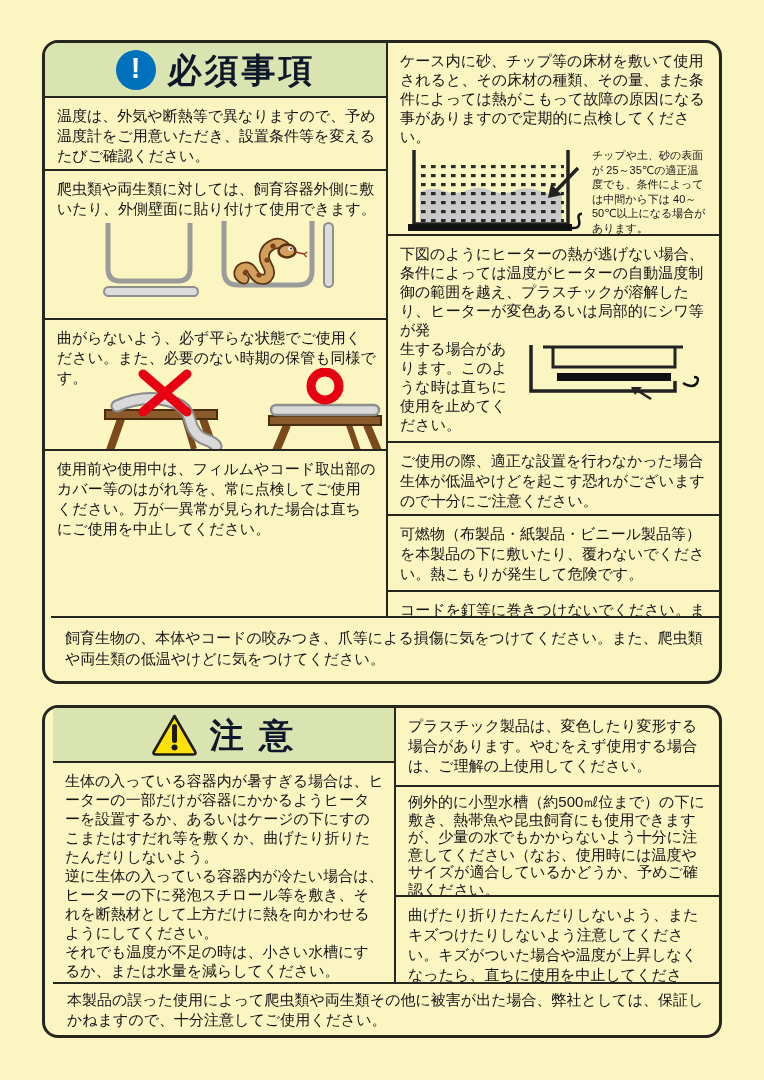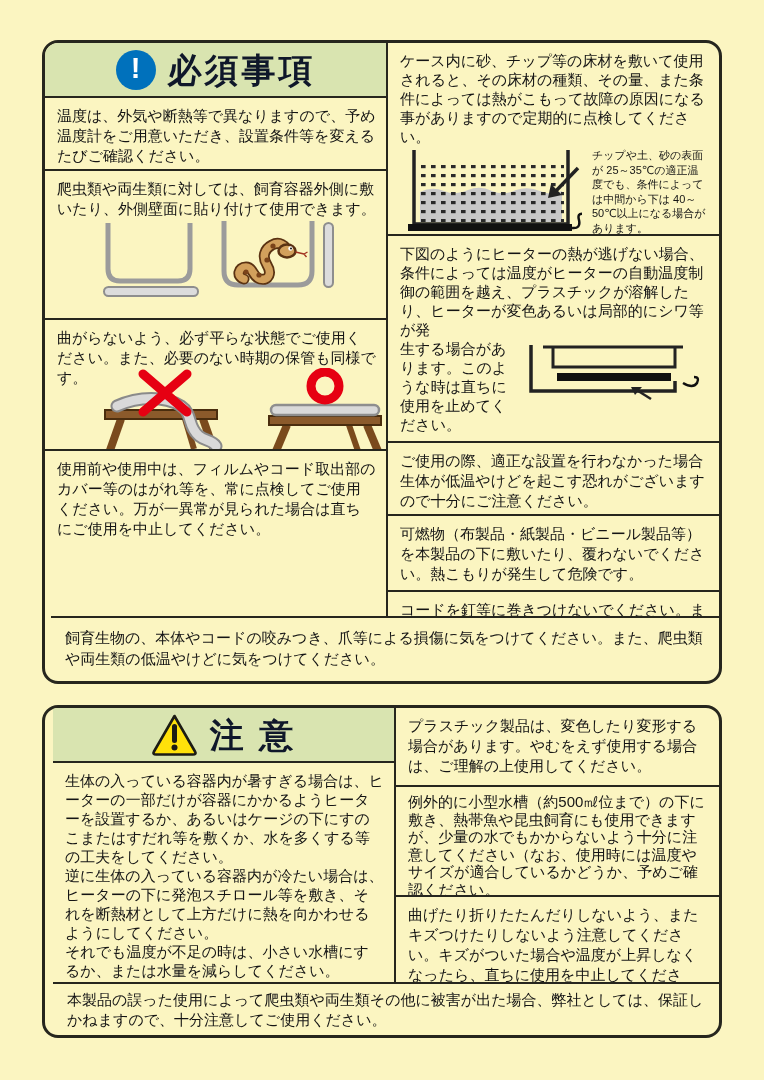--- a/index.html
+++ b/index.html
@@ -216,21 +216,21 @@
       <div class="cell header-cell">
         <svg width="47" height="43" viewBox="0 0 47 43">
           <path d="M23.5 3 L44 38.5 Q45.8 41.5 41.8 41.5 L5.2 41.5 Q1.2 41.5 3 38.5 Z" fill="#ffe10a" stroke="#1c1c14" stroke-width="2.6" stroke-linejoin="round"></path>
           <path d="M23.5 13.5 v14" stroke="#1c1c14" stroke-width="5" stroke-linecap="round"></path>
           <circle cx="23.5" cy="34.5" r="3" fill="#1c1c14"></circle>
         </svg>
         <span class="box-title">注 意</span>
       </div>
 
       <div class="cell para-stack">
-        <p class="t tight">生体の入っている容器内が暑すぎる場合は、ヒーターの一部だけが容器にかかるようヒーターを設置するか、あるいはケージの下にすのこまたはすだれ等を敷くか、水を多くする等の工夫をしてください。</p>
+        <p class="t tight">生体の入っている容器内が暑すぎる場合は、ヒーターの一部だけが容器にかかるようヒーターを設置するか、あるいはケージの下にすのこまたはすだれ等を敷くか、曲げたり折りたたんだりしないよう。</p>
         <p class="t tight">逆に生体の入っている容器内が冷たい場合は、ヒーターの下に発泡スチロール等を敷き、それを断熱材として上方だけに熱を向かわせるようにしてください。</p>
         <p class="t tight">それでも温度が不足の時は、小さい水槽にするか、または水量を減らしてください。</p>
       </div>
     </div>
 
     <div class="col-right">
       <div class="cell" style="height:79px">
         <p class="t">プラスチック製品は、変色したり変形する場合があります。やむをえず使用する場合は、ご理解の上使用してください。</p>
       </div>
 

